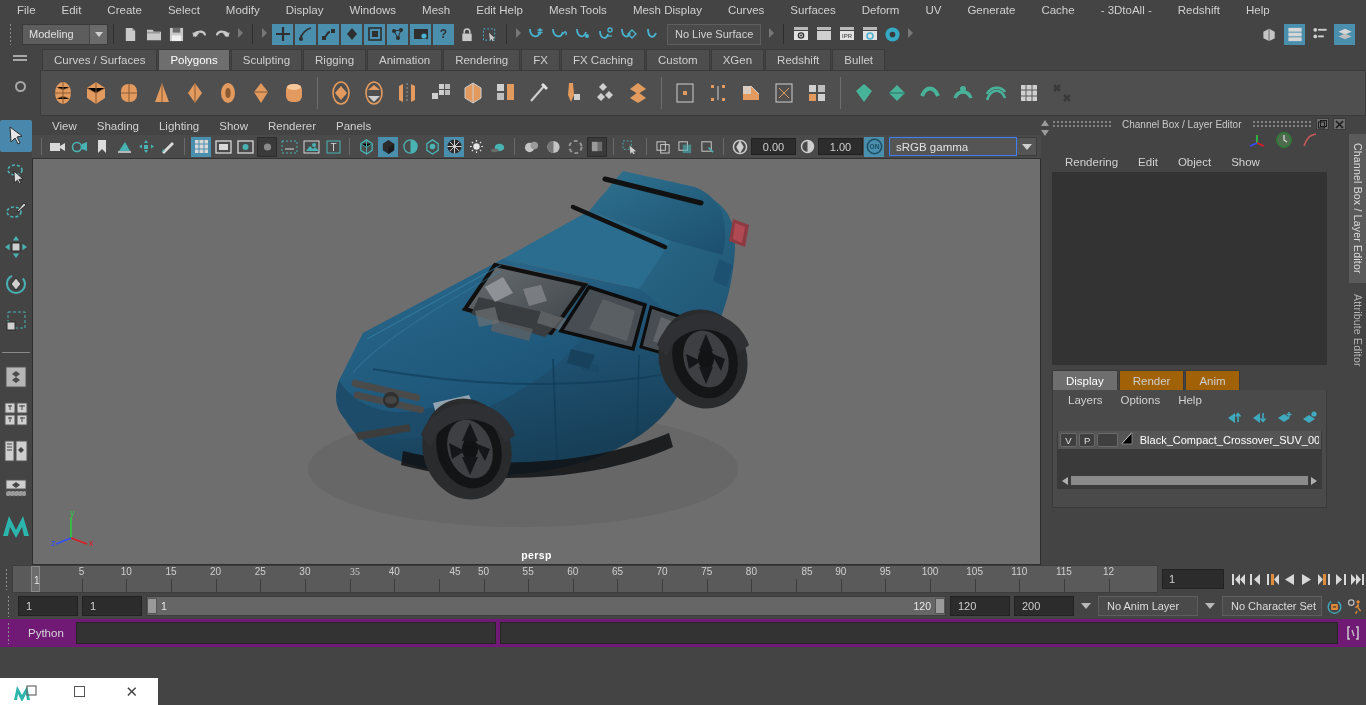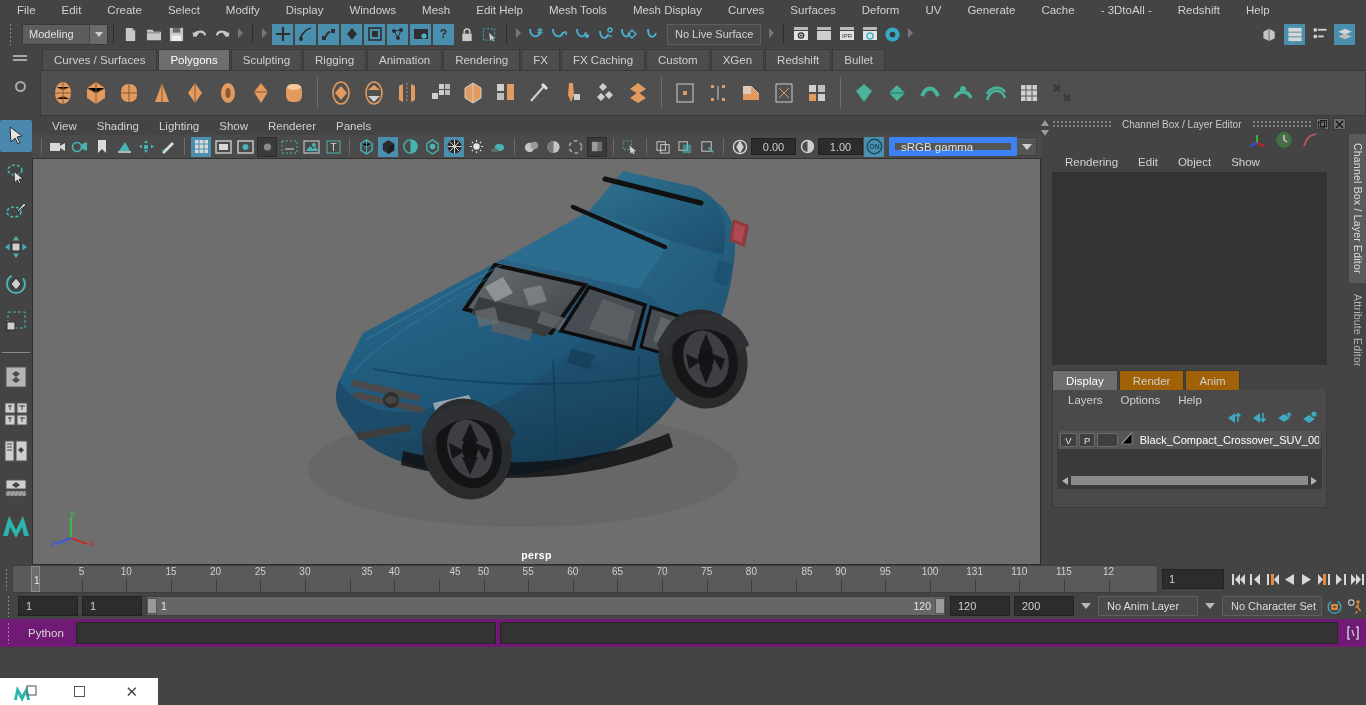--- a/index.html
+++ b/index.html
@@ -107,21 +107,21 @@
   }
   .vt{ width:20px;height:20px; display:inline-flex;align-items:center;justify-content:center; margin:0 1px;}
   .vt.on{ background:#4a8fae; }
   .vt.dk{ background:#3a3a3a; border:1px solid #2b2b2b;}
   .vsep{ width:1px;height:17px;background:#6a6a6a;margin:0 5px;}
   .numfield{
     height:17px; width:45px; background:#2c2c2c; border:1px solid #222;
     font-size:11px; color:#cfcfcf; display:flex; align-items:center; justify-content:center;
   }
   .gammasel{
-    height:19px; flex:1; max-width:148px; background:#555; border:6px solid #3b82f6;
+    height:19px; flex:1; max-width:148px; background:#555; border:1px solid #3b82f6;
     font-size:11.5px;color:#e2e2e2; display:flex;align-items:center;padding-left:6px; margin-left:4px;
   }
   .gammacaret{
     width:20px;height:19px;background:#555;border:1px solid #3d3d3d;border-left:none;
     display:flex;align-items:center;justify-content:center;
   }
   .gammacaret:before{content:"";border-left:5px solid transparent;border-right:5px solid transparent;border-top:6px solid #cfcfcf;}
 
   .viewport{
     flex:1; background:#6e6e6e; position:relative; overflow:hidden;
@@ -1272,21 +1272,21 @@
         <div class="tl-num" style="left: 113.3px;">10</div>
         <div class="tl-tick" style="left: 157.95px;"></div>
         <div class="tl-num" style="left: 157.95px;">15</div>
         <div class="tl-tick" style="left: 202.6px;"></div>
         <div class="tl-num" style="left: 202.6px;">20</div>
         <div class="tl-tick" style="left: 247.25px;"></div>
         <div class="tl-num" style="left: 247.25px;">25</div>
         <div class="tl-tick" style="left: 291.9px;"></div>
         <div class="tl-num" style="left: 291.9px;">30</div>
         <div class="tl-tick" style="left: 336.55px;"></div>
-        <div class="tl-num" style="left: 354px;">35</div>
+        <div class="tl-num" style="left: 342px; font-family: Liberation Serif, serif;">35</div>
         <div class="tl-tick" style="left: 381.2px;"></div>
         <div class="tl-num" style="left: 381.2px;">40</div>
         <div class="tl-tick" style="left: 425.85px;"></div>
         <div class="tl-num" style="left: 442px;">45</div>
         <div class="tl-tick" style="left: 470.5px;"></div>
         <div class="tl-num" style="left: 470.5px;">50</div>
         <div class="tl-tick" style="left: 515.15px;"></div>
         <div class="tl-num" style="left: 515.15px;">55</div>
         <div class="tl-tick" style="left: 559.8px;"></div>
         <div class="tl-num" style="left: 559.8px;">60</div>
@@ -1300,21 +1300,21 @@
         <div class="tl-num" style="left: 738.4px;">80</div>
         <div class="tl-tick" style="left: 783.05px;"></div>
         <div class="tl-num" style="left: 794px;">85</div>
         <div class="tl-tick" style="left: 827.7px;"></div>
         <div class="tl-num" style="left: 827.7px;">90</div>
         <div class="tl-tick" style="left: 872.35px;"></div>
         <div class="tl-num" style="left: 872.35px;">95</div>
         <div class="tl-tick" style="left: 917px;"></div>
         <div class="tl-num" style="left: 917px;">100</div>
         <div class="tl-tick" style="left: 961.65px;"></div>
-        <div class="tl-num" style="left: 961.65px;">131</div>
+        <div class="tl-num" style="left: 961.65px;">105</div>
         <div class="tl-tick" style="left: 1006.3px;"></div>
         <div class="tl-num" style="left: 1006.3px;">110</div>
         <div class="tl-tick" style="left: 1050.95px;"></div>
         <div class="tl-num" style="left: 1050.95px;">115</div>
         <div class="tl-tick" style="left: 1095.6px;"></div>
         <div class="tl-num" style="left: 1095.6px;">12</div>
       </div>
     <div class="tl-right">
       <div class="framefield">1</div>
       <span class="pb">

